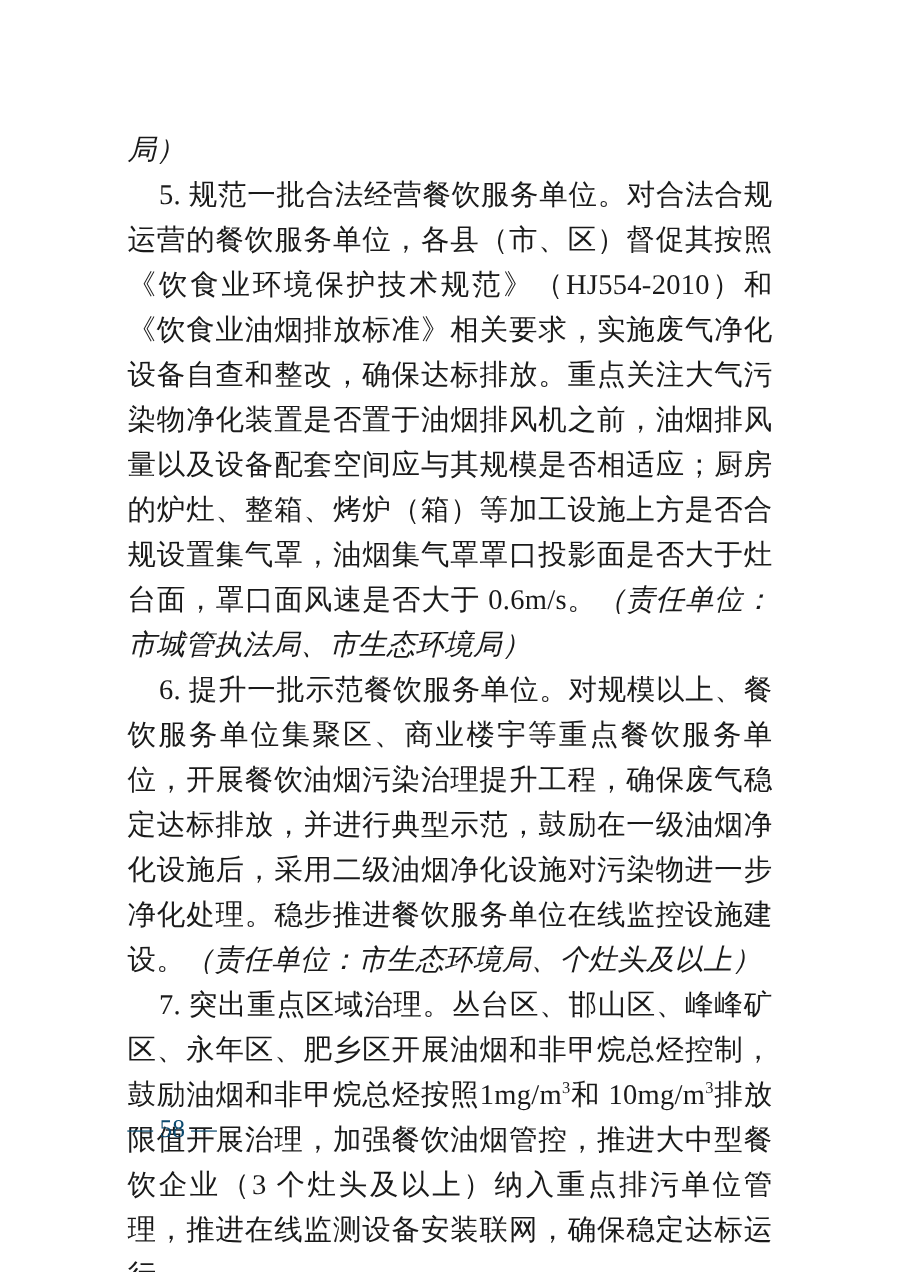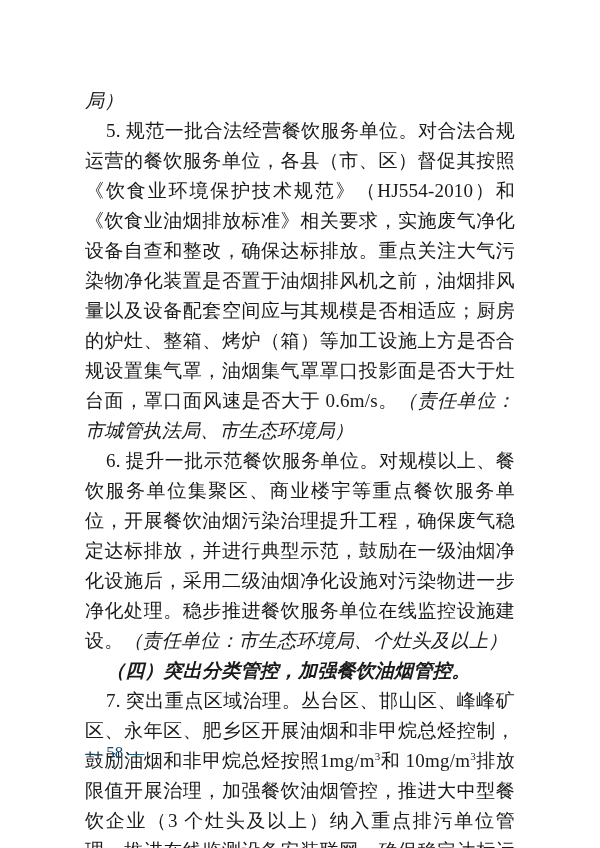--- a/index.html
+++ b/index.html
@@ -61,17 +61,16 @@
   }
 </style>
 </head>
 <body>
 
 <div class="page">
   <div class="content" id="doc-body">
       <p class="para left"><span class="seg-kai">局）</span></p>
       <p class="para indent"><span class="seg-normal">5. 规范一批合法经营餐饮服务单位。对合法合规运营的餐饮服务单位，各县（市、区）督促其按照《饮食业环境保护技术规范》（HJ554-2010）和《饮食业油烟排放标准》相关要求，实施废气净化设备自查和整改，确保达标排放。重点关注大气污染物净化装置是否置于油烟排风机之前，油烟排风量以及设备配套空间应与其规模是否相适应；厨房的炉灶、整箱、烤炉（箱）等加工设施上方是否合规设置集气罩，油烟集气罩罩口投影面是否大于灶台面，罩口面风速是否大于 0.6m/s。</span><span class="seg-kai">（责任单位：市城管执法局、市生态环境局）</span></p>
       <p class="para indent"><span class="seg-normal">6. 提升一批示范餐饮服务单位。对规模以上、餐饮服务单位集聚区、商业楼宇等重点餐饮服务单位，开展餐饮油烟污染治理提升工程，确保废气稳定达标排放，并进行典型示范，鼓励在一级油烟净化设施后，采用二级油烟净化设施对污染物进一步净化处理。稳步推进餐饮服务单位在线监控设施建设。</span><span class="seg-kai">（责任单位：市生态环境局、个灶头及以上）</span></p>
-      <p class="para indent left"><span class="seg-heading">（四）突出分类管控，加强餐饮油烟管控。</span></p>
       <p class="para indent"><span class="seg-normal">7. 突出重点区域治理。丛台区、邯山区、峰峰矿区、永年区、肥乡区开展油烟和非甲烷总烃控制，鼓励油烟和非甲烷总烃按照1mg/m</span><sup class="seg-sup">3</sup><span class="seg-normal">和 10mg/m</span><sup class="seg-sup">3</sup><span class="seg-normal">排放限值开展治理，加强餐饮油烟管控，推进大中型餐饮企业（3 个灶头及以上）纳入重点排污单位管理，推进在线监测设备安装联网，确保稳定达标运行。</span></p>
     </div>
   <div class="footer">— 58 —</div>
 </div>
 
 </body></html>

